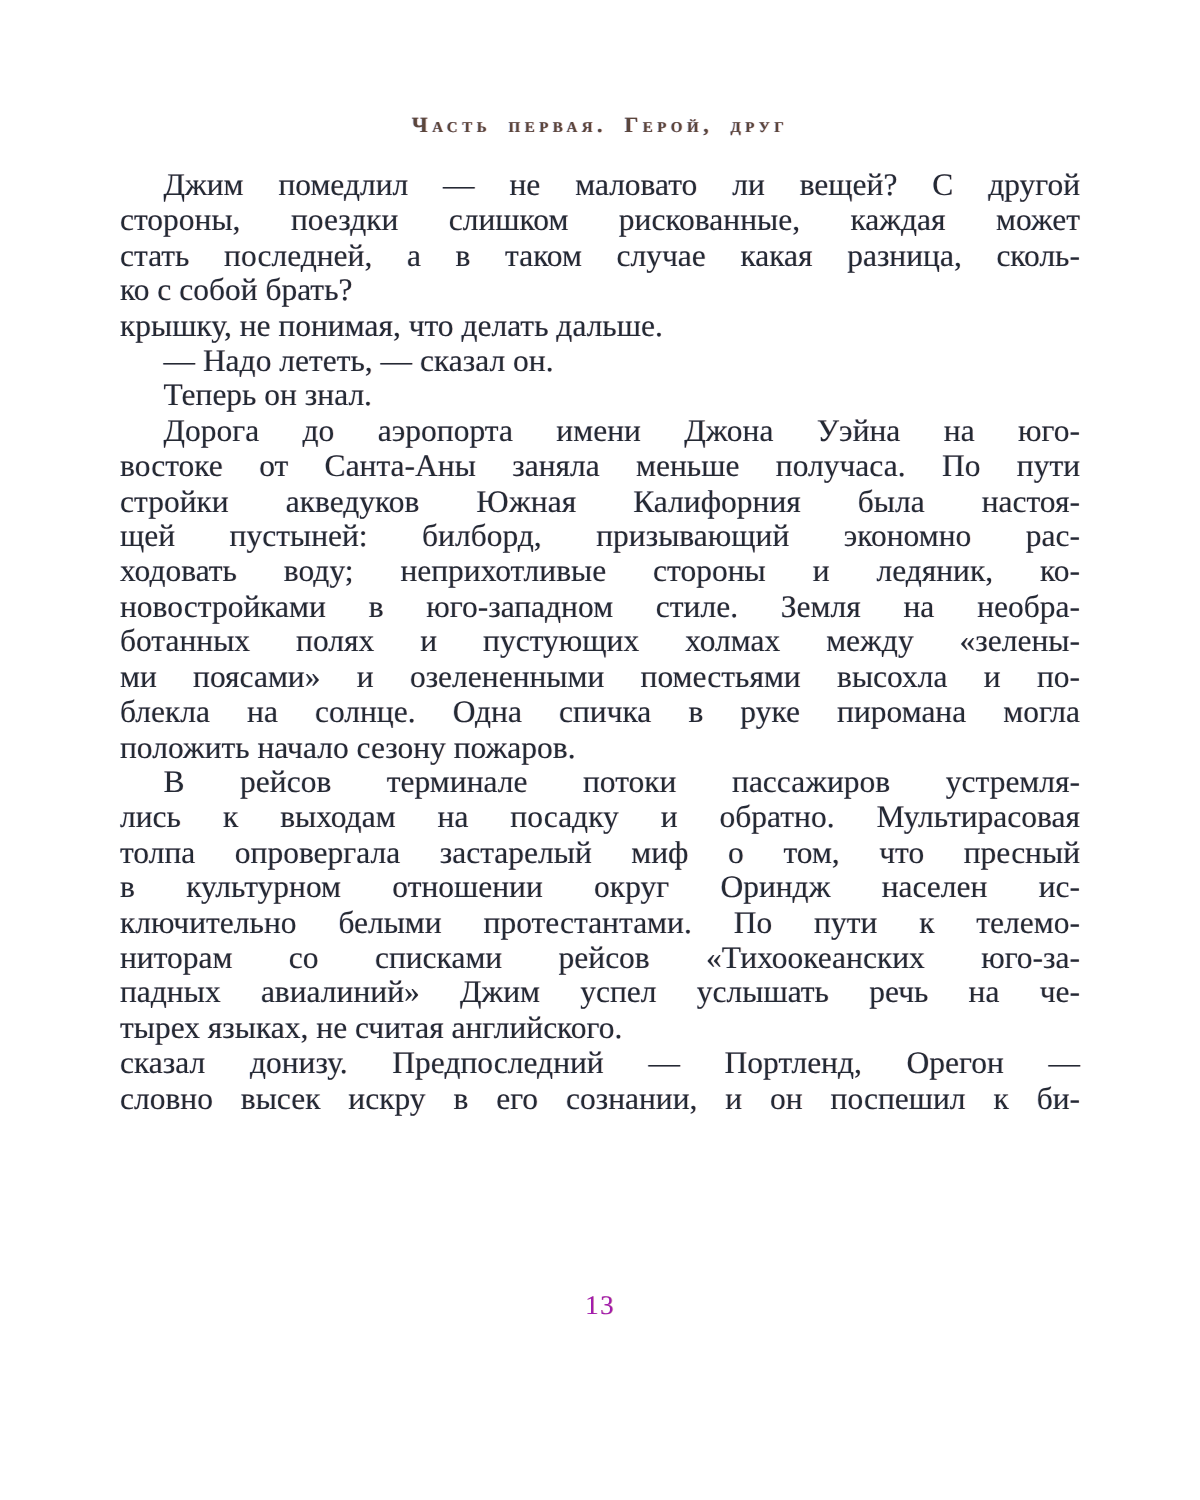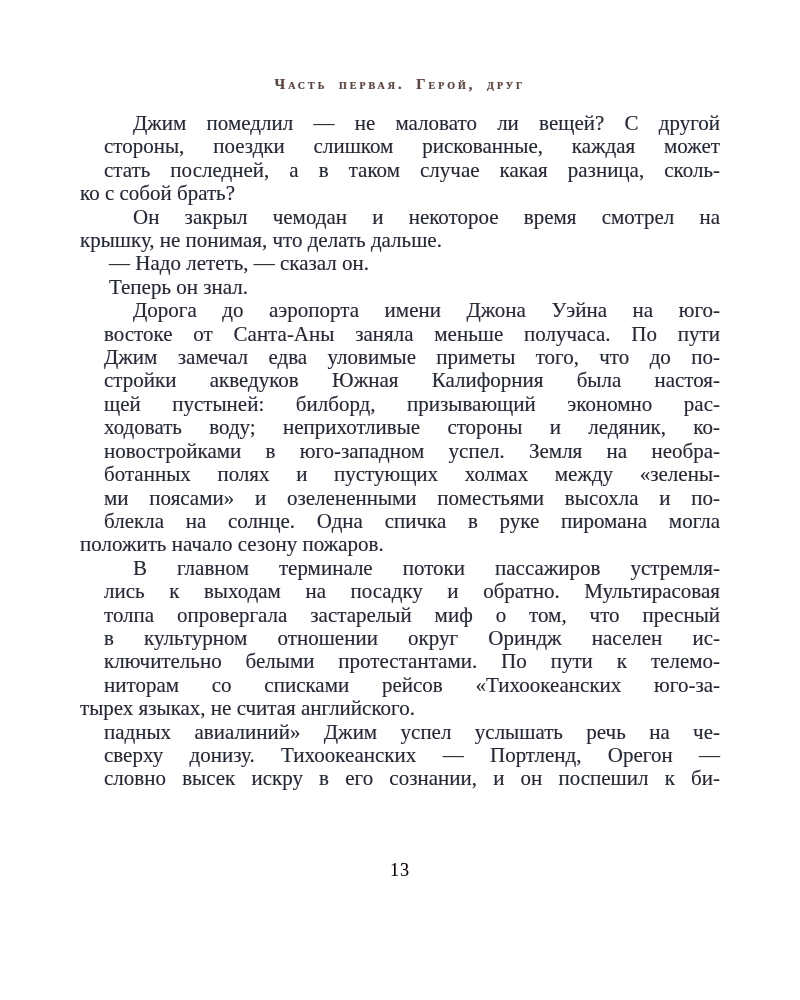--- a/index.html
+++ b/index.html
@@ -42,72 +42,70 @@
     font-size: 21px;
     line-height: 23.4px;
     color: #242a34;
     text-shadow: 0.4px 0 0 rgba(150,55,35,0.22), -0.4px 0 0 rgba(35,60,150,0.22);
   }
   .line {
     text-align: justify;
     text-align-last: justify;
     white-space: nowrap;
   }
-  .line.justline { white-space: normal; margin-left: 24px; }
+  .line.justline { white-space: normal; }
   .line.last {
     text-align: left;
     text-align-last: left;
   }
   .line.first {
     text-indent: 29px;
   }
   .page-number {
     position: absolute;
     left: 80px;
     top: 860px;
     width: 640px;
     text-align: center;
     font-size: 18px;
     letter-spacing: 1px;
-    color: #000000;
+    color: #a21caf;
     text-shadow: 0.5px 0 0 rgba(160,70,40,0.35);
   }
 </style>
 </head>
 <body>
 
 <div class="page">
   <div class="chapter-header">Часть первая. Герой, друг</div>
 
   <div class="body-text">
       <div class="line first justline">Джим помедлил — не маловато ли вещей? С другой</div>
       <div class="line justline">стороны, поездки слишком рискованные, каждая может</div>
       <div class="line justline">стать последней, а в таком случае какая разница, сколь-</div>
       <div class="line last">ко с собой брать?</div>
-      <div class="line first justline">Он закрыл чемодан и некоторое время смотрел на</div>
       <div class="line last">крышку, не понимая, что делать дальше.</div>
       <div class="line first last">— Надо лететь, — сказал он.</div>
       <div class="line first last">Теперь он знал.</div>
       <div class="line first justline">Дорога до аэропорта имени Джона Уэйна на юго-</div>
       <div class="line justline">востоке от Санта-Аны заняла меньше получаса. По пути</div>
-      <div class="line justline">Джим замечал едва уловимые приметы того, что до по-</div>
       <div class="line justline">стройки акведуков Южная Калифорния была настоя-</div>
       <div class="line justline">щей пустыней: билборд, призывающий экономно рас-</div>
       <div class="line justline">ходовать воду; неприхотливые стороны и ледяник, ко-</div>
-      <div class="line justline">новостройками в юго-западном успел. Земля на необра-</div>
+      <div class="line justline">новостройками в юго-западном стиле. Земля на необра-</div>
       <div class="line justline">ботанных полях и пустующих холмах между «зелены-</div>
       <div class="line justline">ми поясами» и озелененными поместьями высохла и по-</div>
       <div class="line justline">блекла на солнце. Одна спичка в руке пиромана могла</div>
       <div class="line last">положить начало сезону пожаров.</div>
-      <div class="line first justline">В главном терминале потоки пассажиров устремля-</div>
+      <div class="line first justline">В рейсов терминале потоки пассажиров устремля-</div>
       <div class="line justline">лись к выходам на посадку и обратно. Мультирасовая</div>
       <div class="line justline">толпа опровергала застарелый миф о том, что пресный</div>
       <div class="line justline">в культурном отношении округ Ориндж населен ис-</div>
       <div class="line justline">ключительно белыми протестантами. По пути к телемо-</div>
       <div class="line justline">ниторам со списками рейсов «Тихоокеанских юго-за-</div>
+      <div class="line justline">падных авиалиний» Джим успел услышать речь на че-</div>
       <div class="line last">тырех языках, не считая английского.</div>
-      <div class="line justline">падных авиалиний» Джим успел услышать речь на че-</div>
-      <div class="line justline">сверху донизу. Тихоокеанских — Портленд, Орегон —</div>
+      <div class="line justline">сказал донизу. Предпоследний — Портленд, Орегон —</div>
       <div class="line justline">словно высек искру в его сознании, и он поспешил к би-</div>
     </div>
 
   <div class="page-number">13</div>
 </div>
 
 </body></html>

